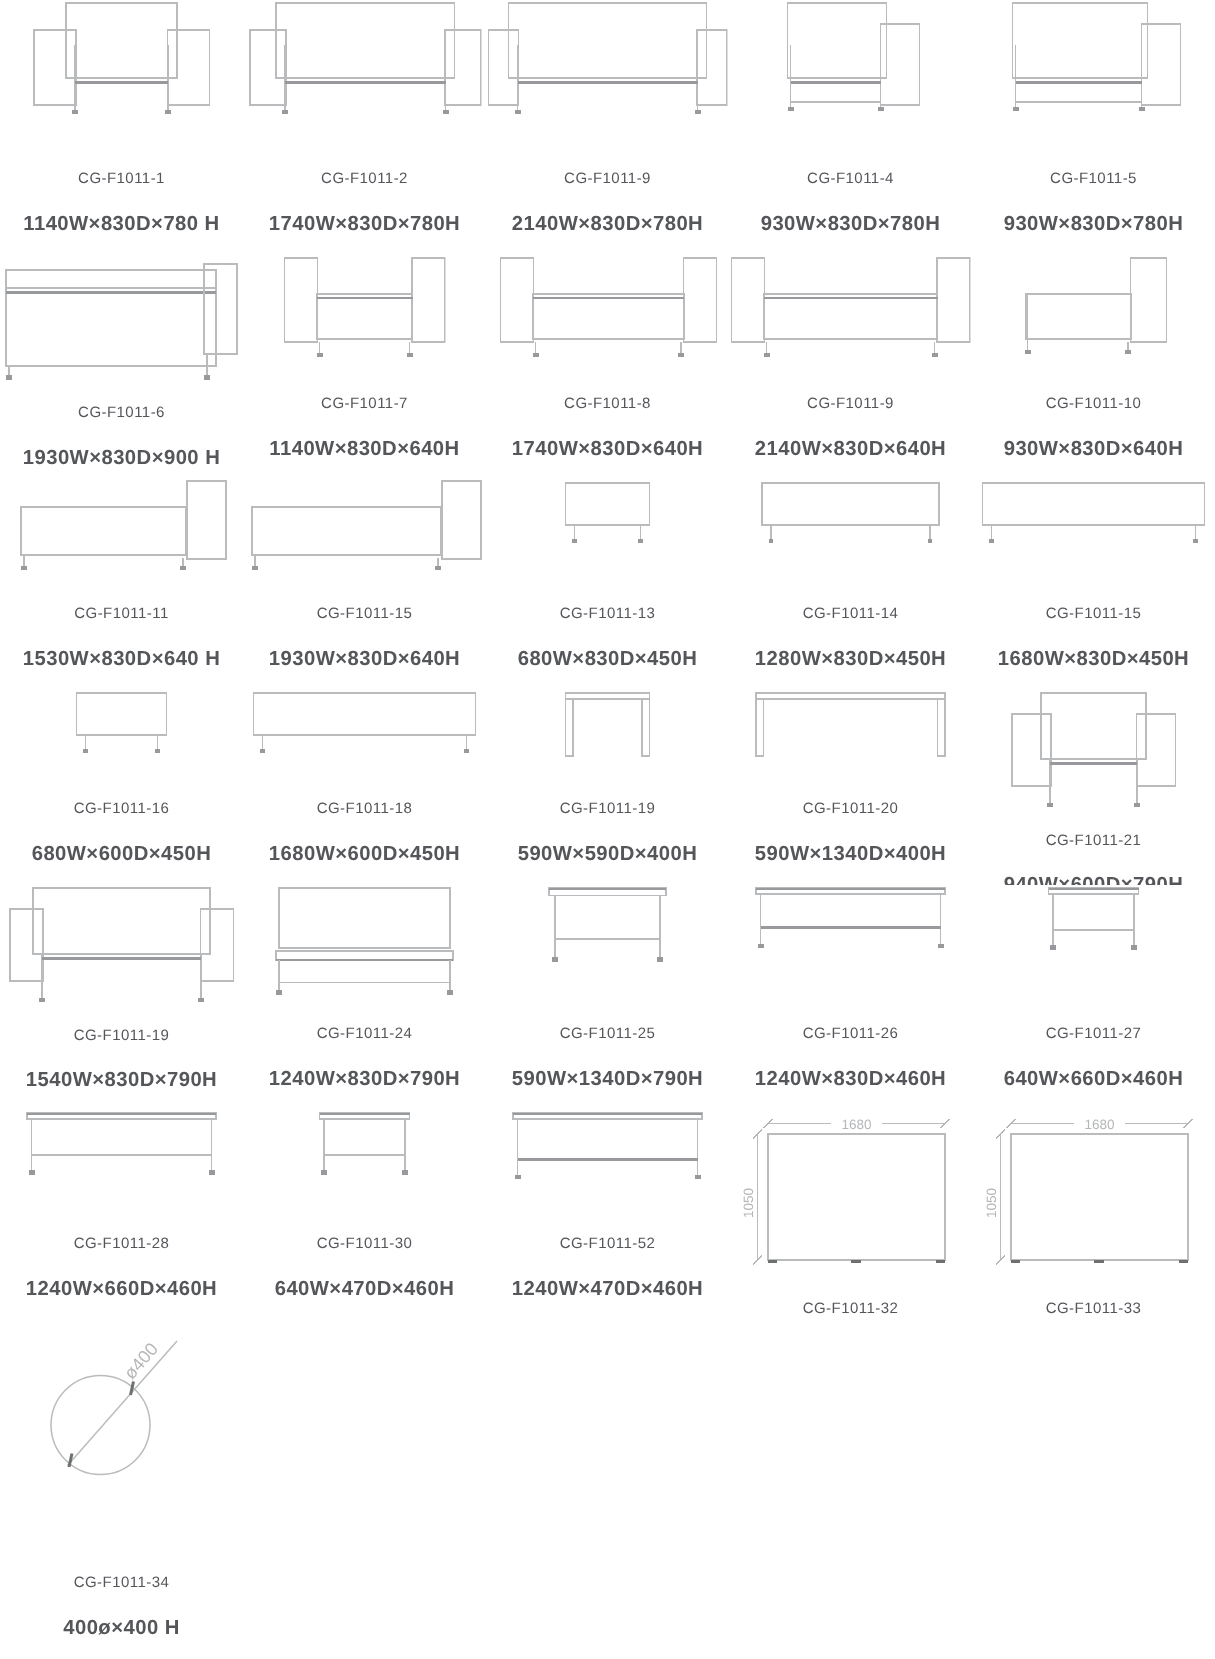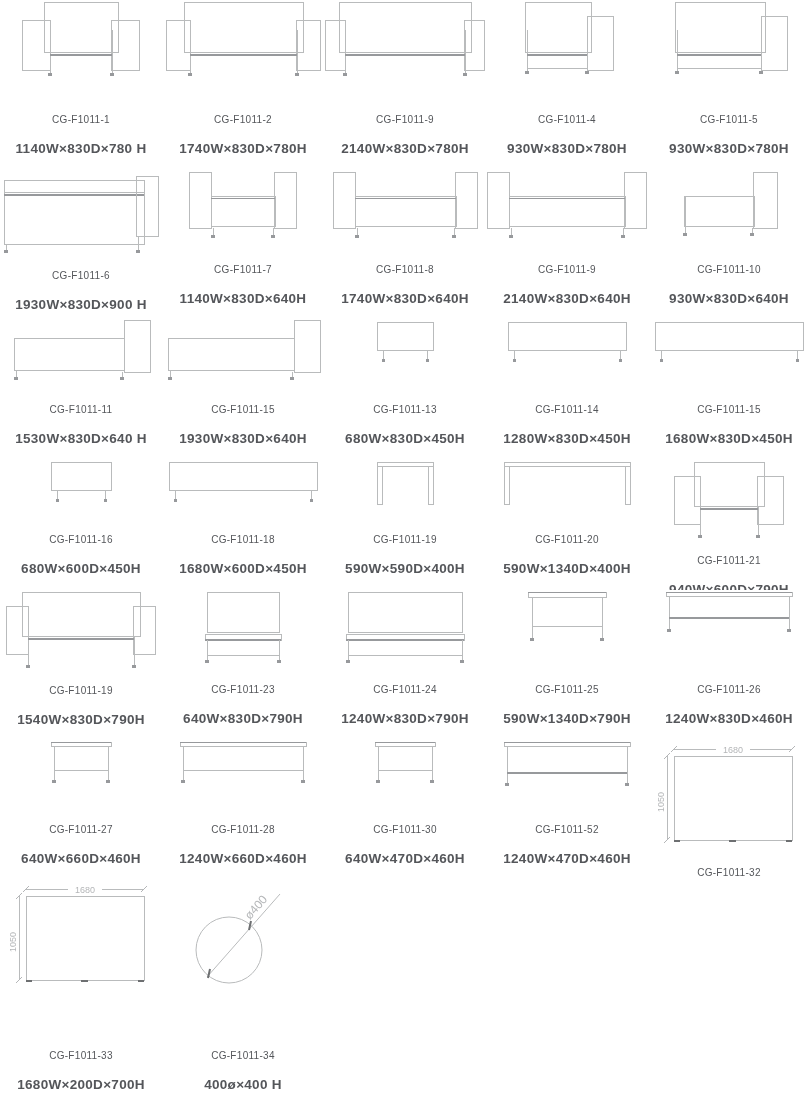--- a/index.html
+++ b/index.html
@@ -325,36 +325,20 @@
             <line x1="22" y1="49" x2="128" y2="49" stroke="#97999c" stroke-width="2"></line>
             <rect x="20" y="75" width="4" height="3" fill="#97999c"></rect>
             <rect x="126" y="75" width="4" height="3" fill="#97999c"></rect>
           </svg>
         </div>
         <div class="model">CG-F1011-19</div>
         <div class="dims">1540W×830D×790H</div>
       </div>
       <div class="cell">
         <div class="art">
-          <svg width="88" height="76" viewBox="0 0 88 76" shape-rendering="crispEdges">
-            <rect x="8" y="2" width="72" height="40" fill="none" stroke="#b9bbbc" stroke-width="1"></rect>
-            <rect x="6" y="44" width="76" height="6" fill="none" stroke="#b9bbbc" stroke-width="1"></rect>
-            <line x1="6" y1="50" x2="82" y2="50" stroke="#97999c" stroke-width="1.5"></line>
-            <line x1="8" y1="50" x2="8" y2="72" stroke="#b9bbbc" stroke-width="1"></line>
-            <line x1="80" y1="50" x2="80" y2="72" stroke="#b9bbbc" stroke-width="1"></line>
-            <line x1="8" y1="65" x2="80" y2="65" stroke="#b9bbbc" stroke-width="1"></line>
-            <rect x="6" y="70" width="4" height="3" fill="#97999c"></rect>
-            <rect x="78" y="70" width="4" height="3" fill="#97999c"></rect>
-          </svg>
-        </div>
-        <div class="model">CG-F1011-23</div>
-        <div class="dims">640W×830D×790H</div>
-      </div>
-      <div class="cell">
-        <div class="art">
           <svg width="130" height="76" viewBox="0 0 130 76" shape-rendering="crispEdges">
             <rect x="8" y="2" width="114" height="40" fill="none" stroke="#b9bbbc" stroke-width="1"></rect>
             <rect x="6" y="44" width="118" height="6" fill="none" stroke="#b9bbbc" stroke-width="1"></rect>
             <line x1="6" y1="50" x2="124" y2="50" stroke="#97999c" stroke-width="1.5"></line>
             <line x1="8" y1="50" x2="8" y2="72" stroke="#b9bbbc" stroke-width="1"></line>
             <line x1="122" y1="50" x2="122" y2="72" stroke="#b9bbbc" stroke-width="1"></line>
             <line x1="8" y1="65" x2="122" y2="65" stroke="#b9bbbc" stroke-width="1"></line>
             <rect x="6" y="70" width="4" height="3" fill="#97999c"></rect>
             <rect x="120" y="70" width="4" height="3" fill="#97999c"></rect>
           </svg>

